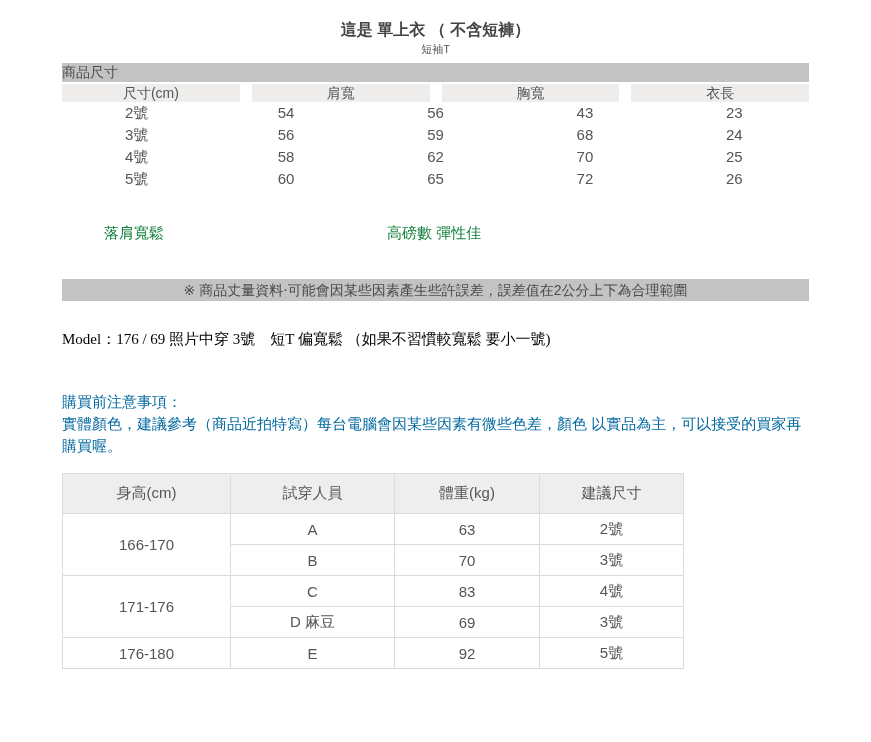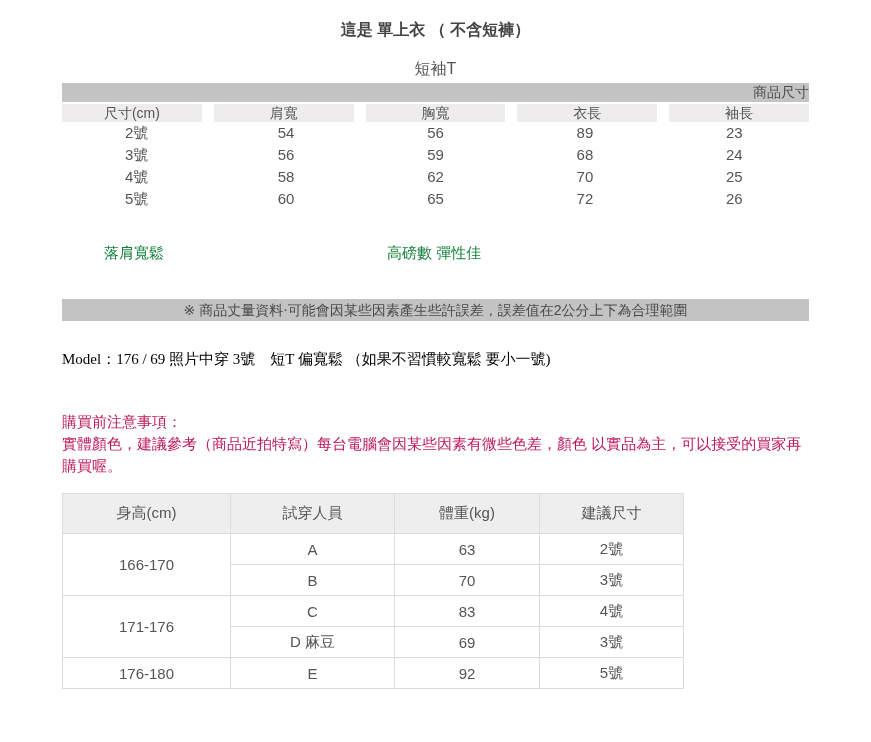--- a/index.html
+++ b/index.html
@@ -22,33 +22,32 @@
   
   .main-title {
     margin-top: 20px;
     text-align: center;
     font-size: 16px;
     font-weight: bold;
     color: #444444;
     line-height: 20px;
   }
   .sub-title {
-    margin-top: 20px;
-    text-align: center;
-    font-size: 16px;
+    text-align: center;
+    font-size: 11px;
     color: #555555;
     line-height: 18px;
   }
   
   .size-section { margin-top: 5px; }
   .size-caption {
     height: 19px;
     line-height: 19px;
     background: #c3c3c3;
-    text-align: right;
+    text-align: left;
     font-size: 14px;
     color: #4d4d4d;
   }
   .size-header-row {
     display: flex;
     gap: 12px;
     margin-top: 2px;
   }
   .size-hcell {
     flex: 1 1 0;
@@ -93,21 +92,21 @@
     margin-top: 28px;
     font-family: Liberation Serif, serif;
     font-size: 15px;
     color: #000000;
     line-height: 20px;
   }
   
   .notice {
     margin-top: 42px;
     font-size: 15px;
-    color: #be185d;
+    color: #0369a1;
     line-height: 22px;
   }
   
   .fit-table {
     margin-top: 16px;
     border-collapse: collapse;
     width: 621px;
     table-layout: fixed;
     font-size: 15px;
     color: #555555;
@@ -136,27 +135,26 @@
     <div class="main-title">這是 單上衣 （ 不含短褲）</div>
     <div class="sub-title">短袖T</div>
 
     <div class="size-section">
       <div class="size-caption">商品尺寸</div>
       <div class="size-header-row">
         <div class="size-hcell">尺寸(cm)</div>
         <div class="size-hcell">肩寬</div>
         <div class="size-hcell">胸寬</div>
         <div class="size-hcell">衣長</div>
-        <div class="size-hcell">袖長</div>
       </div>
       <div class="size-row">
         <div class="size-cell">2號</div>
         <div class="size-cell">54</div>
         <div class="size-cell">56</div>
-        <div class="size-cell">89</div>
+        <div class="size-cell">43</div>
         <div class="size-cell">23</div>
       </div>
       <div class="size-row">
         <div class="size-cell">3號</div>
         <div class="size-cell">56</div>
         <div class="size-cell">59</div>
         <div class="size-cell">68</div>
         <div class="size-cell">24</div>
       </div>
       <div class="size-row">

